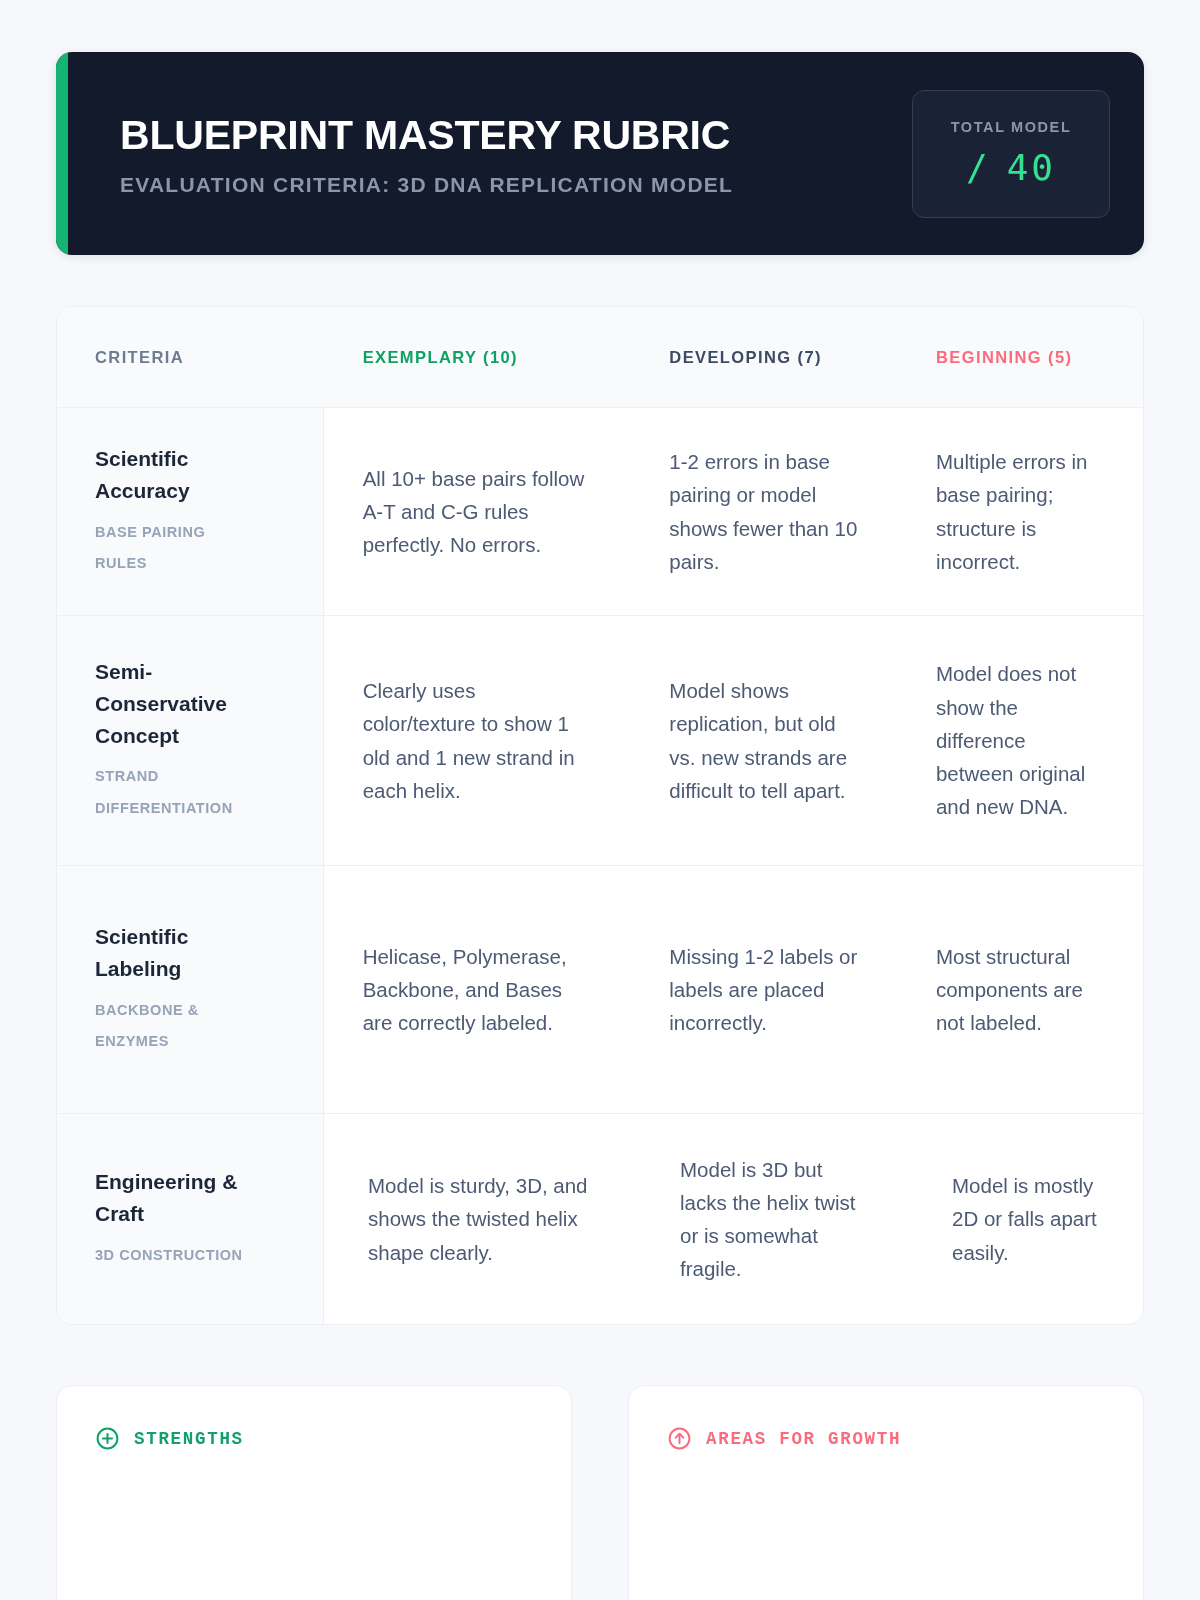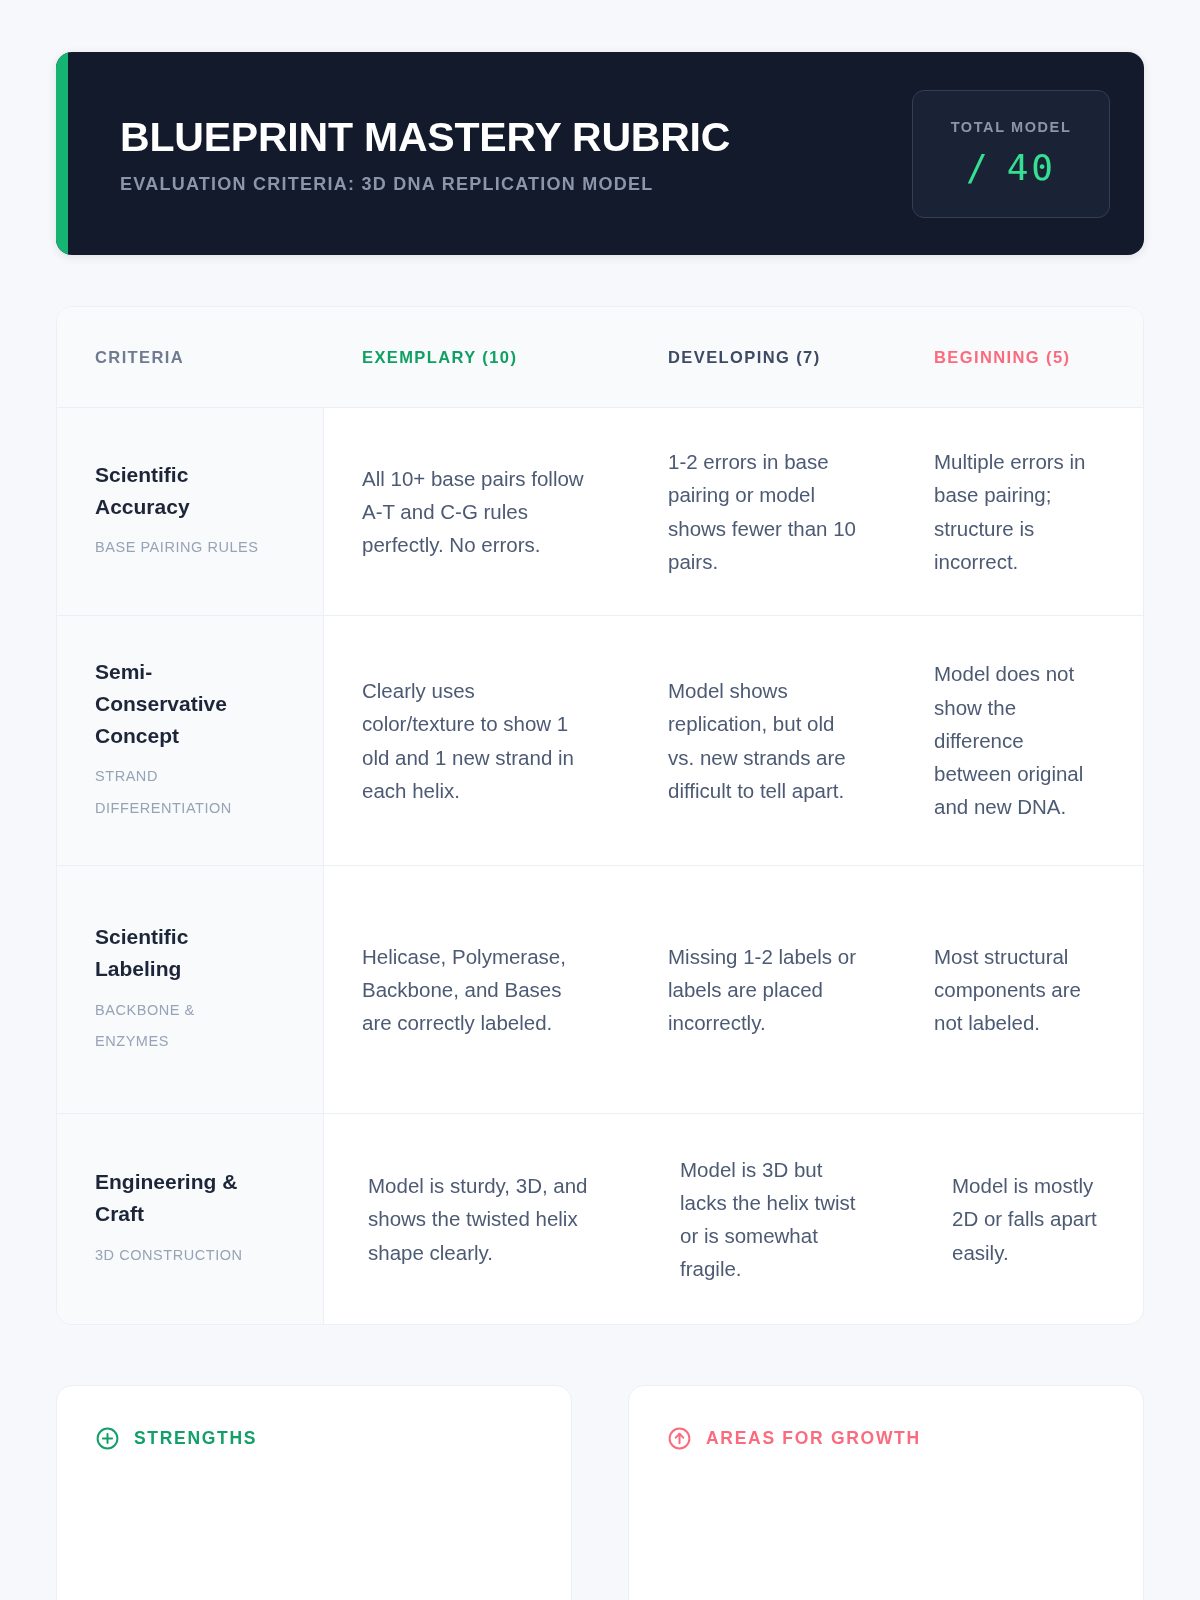--- a/index.html
+++ b/index.html
@@ -50,21 +50,21 @@
     color: #ffffff;
     font-size: 41px;
     font-weight: bold;
     letter-spacing: -0.2px;
     line-height: 1.05;
     white-space: nowrap;
   }
   .banner-sub {
     margin-top: 15px;
     color: #8c96ab;
-    font-size: 18px;
+    font-size: 21px;
     font-weight: bold;
     letter-spacing: 1.25px;
     white-space: nowrap;
   }
 
   .points-box {
     width: 198px;
     height: 128px;
     border: 1px solid #343e55;
     border-radius: 12px;
@@ -99,20 +99,21 @@
     margin-top: 51px;
     background: #ffffff;
     border: 1px solid #eceff4;
     border-radius: 16px;
     overflow: hidden;
   }
 
   .rub-row {
     display: flex;
     align-items: stretch;
+    justify-content: space-between;
   }
 
   
   .rub-head {
     background: #f8fafc;
     border-bottom: 1px solid #eceff4;
     height: 101px;
   }
   .rub-head .cell { display: flex; align-items: center; }
   .th {
@@ -150,21 +151,21 @@
     color: #1d2639;
     font-size: 21px;
     font-weight: bold;
     line-height: 1.52;
     max-width: 160px;
   }
   .crit-sub {
     margin-top: 10px;
     color: #97a3b6;
     font-size: 14.5px;
-    font-weight: normal;
+    font-weight: bold;
     letter-spacing: 0.55px;
     line-height: 2.2;
     max-width: 165px;
   }
 
   .desc-cell {
     display: flex;
     align-items: center;
     padding-top: 26px;
     padding-bottom: 26px;
@@ -192,20 +193,21 @@
     background: #ffffff;
     border: 1px solid #eceff4;
     border-radius: 16px;
     height: 300px;
     padding: 40px 38px 0 38px;
   }
   .note-head {
     display: flex;
     align-items: center;
     gap: 14px;
+    font-family: Liberation Mono, monospace;
   }
   .note-title {
     font-size: 17.5px;
     font-weight: bold;
     letter-spacing: 1.7px;
     white-space: nowrap;
   }
   .note-strengths .note-title { color: #12a06a; }
   .note-growth .note-title { color: #fb6b7e; }
   .note-icon { width: 25px; height: 25px; flex: none; display: block; }

